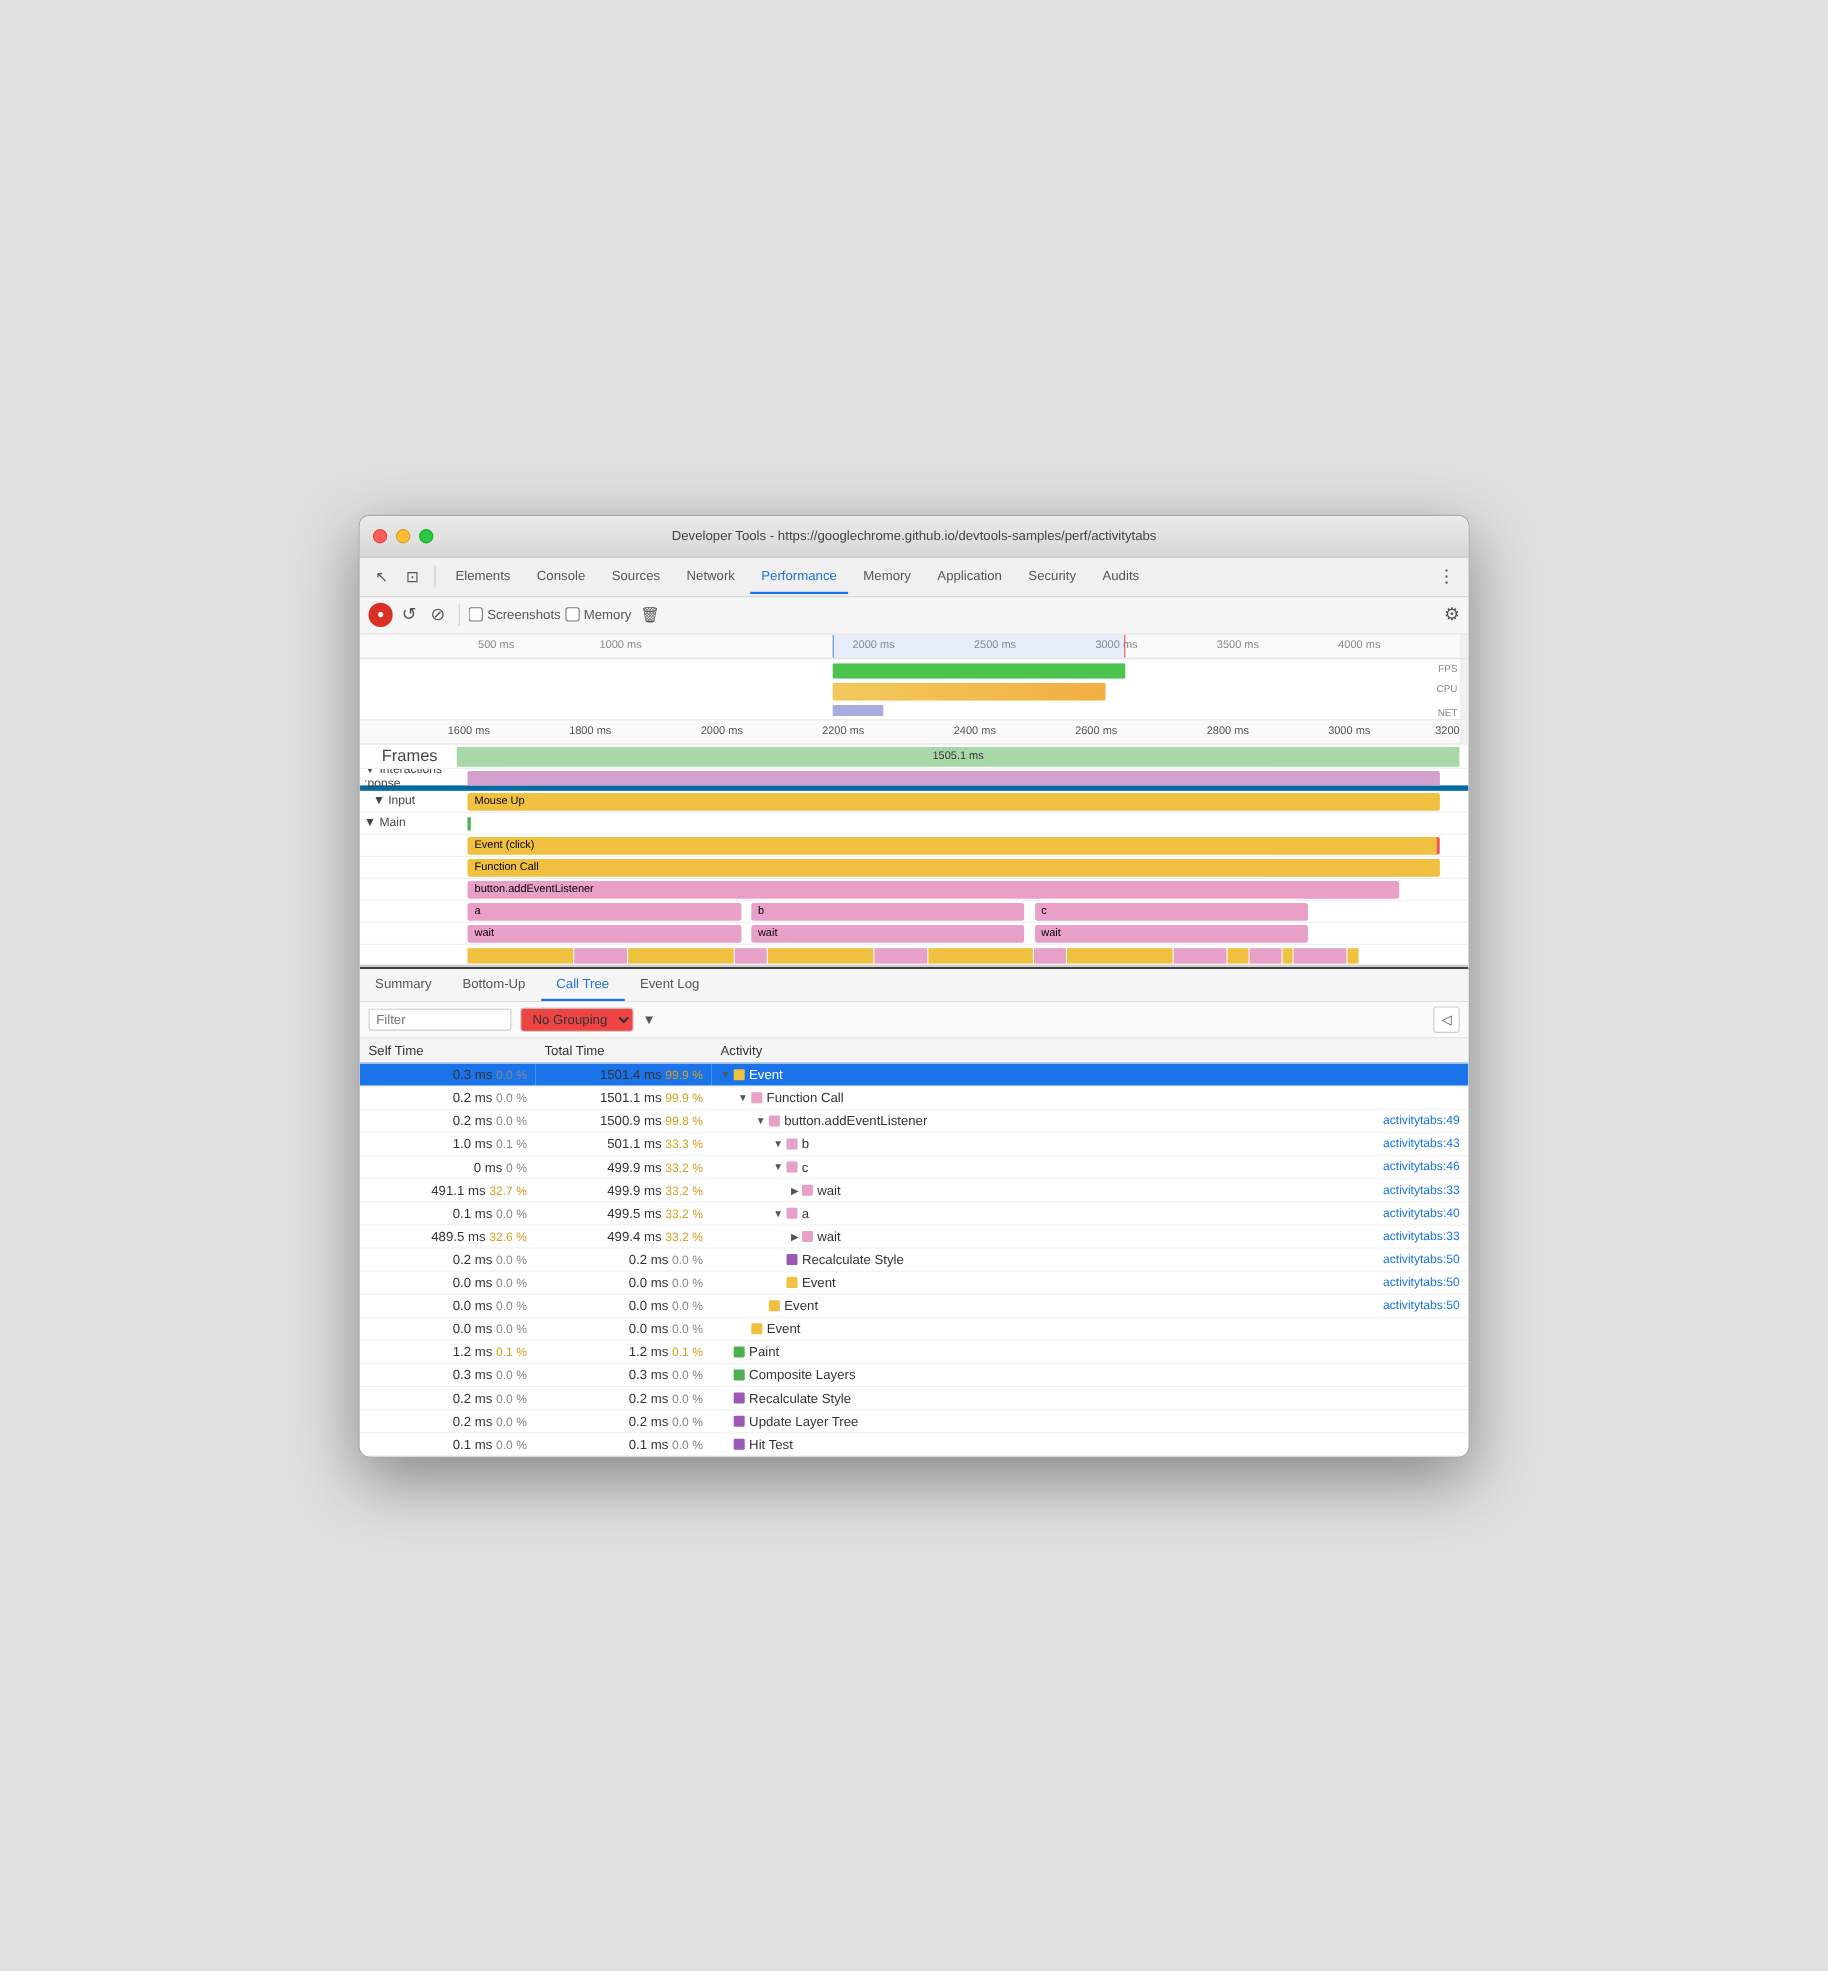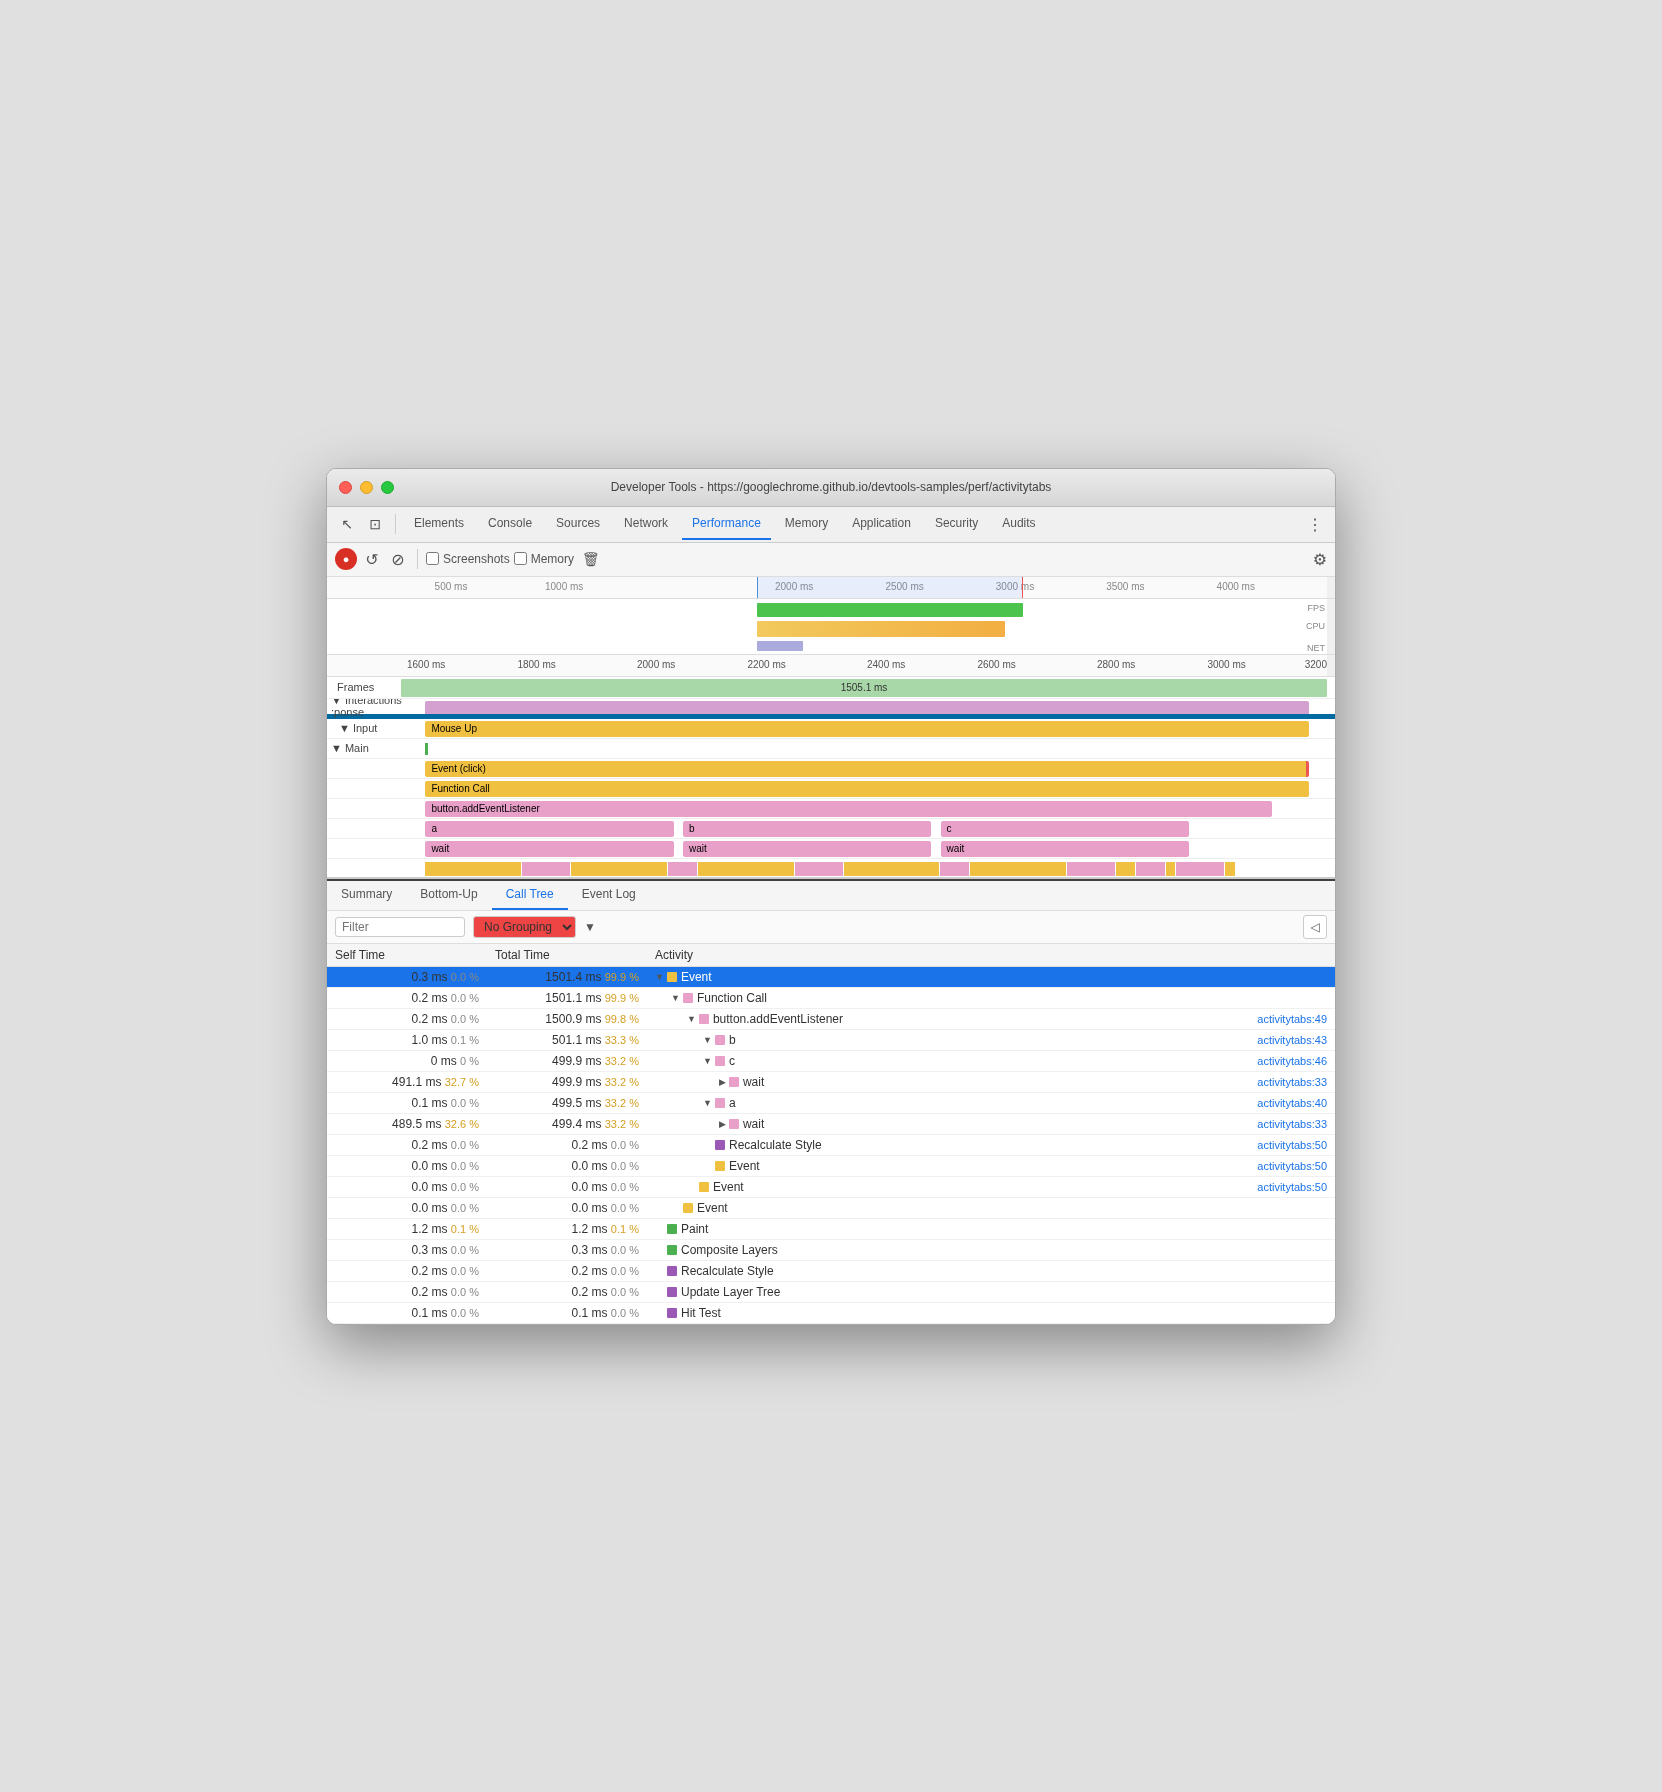--- a/index.html
+++ b/index.html
@@ -340,21 +340,21 @@
         <span style="position:absolute;left:50%;top:4px;">2400 ms</span>
         <span style="position:absolute;left:62%;top:4px;">2600 ms</span>
         <span style="position:absolute;left:75%;top:4px;">2800 ms</span>
         <span style="position:absolute;left:87%;top:4px;">3000 ms</span>
         <span style="position:absolute;right:0;top:4px;">3200</span>
       </div>
       <div style="width:8px;background:#f0f0f0;"></div>
     </div>
 
     <div style="display:flex;height:22px;background:white;border-bottom:1px solid #eee;align-items:center;position:relative;">
-      <div style="width:74px;font-size:11px;color:#444;padding-left:10px;flex-shrink:0;">Frames</div>
+      <div style="width:88px;font-size:15px;color:#444;padding-left:20px;flex-shrink:0;">Frames</div>
       <div style="flex:1;position:relative;height:100%;overflow:hidden;">
         <div style="position:absolute;left:0;right:0;top:2px;height:18px;background:#a8d8a8;border-radius:1px;display:flex;align-items:center;justify-content:center;font-size:10px;color:#333;">
           <span>1505.1 ms</span>
         </div>
       </div>
       <div style="width:8px;background:#f0f0f0;"></div>
     </div>
 
     <div style="display:flex;height:20px;background:white;border-bottom:5px solid #0369a1;align-items:center;">
       <div style="width:80px;font-size:11px;color:#444;padding-left:4px;flex-shrink:0;">▼ Interactions :ponse</div>

